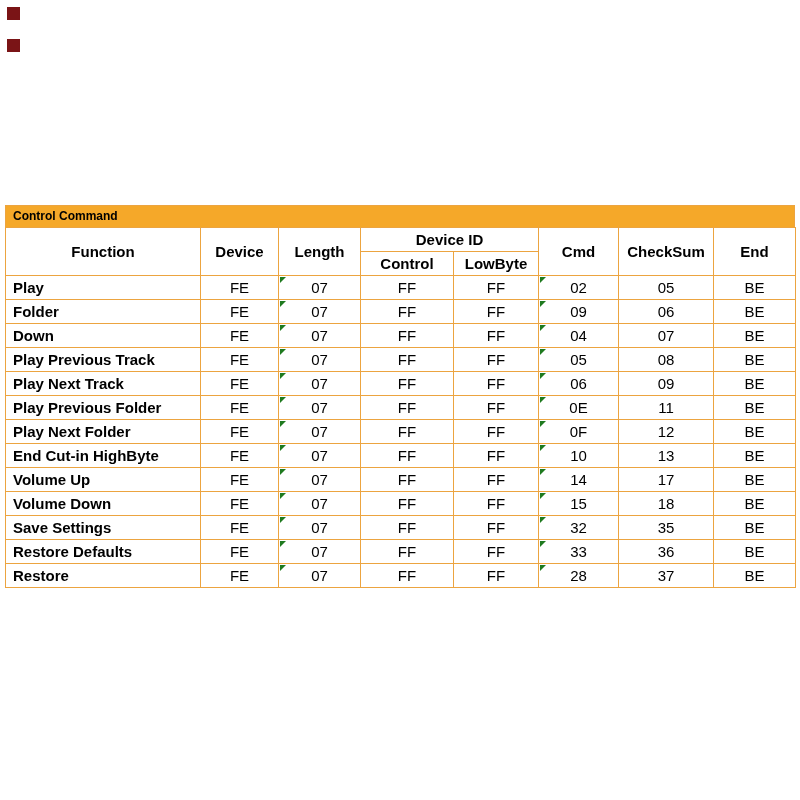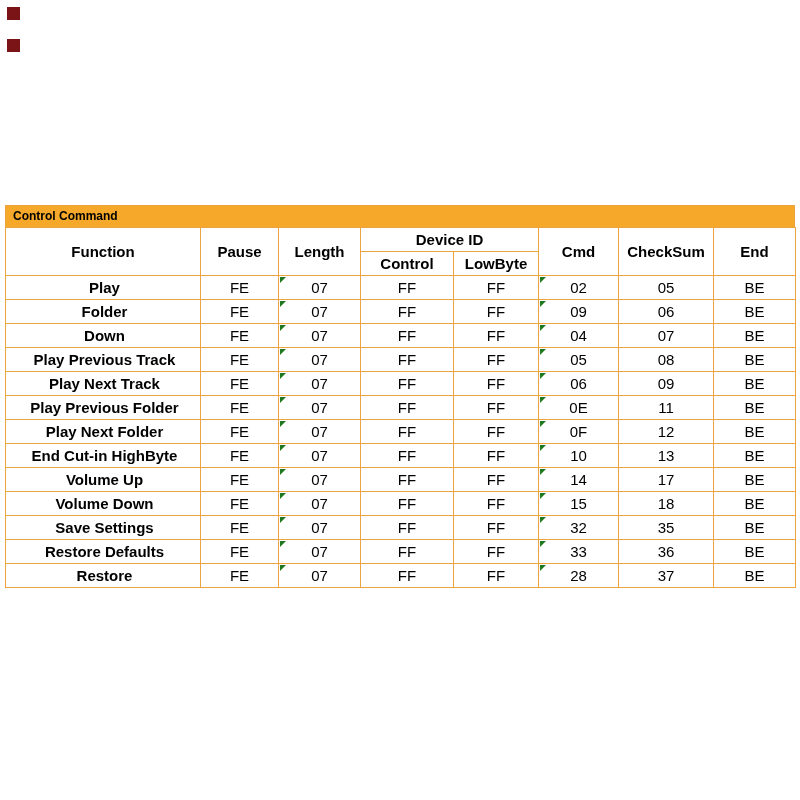--- a/index.html
+++ b/index.html
@@ -34,21 +34,21 @@
   th,td{
     border:1px solid var(--grid);
     background:#fff;
     text-align:center;
     padding:2px 4px;
     height:24px;
     position:relative;
     overflow:hidden;white-space:nowrap;
   }
   th{font-weight:bold;height:24px;}
-  td.fn{text-align:center;font-weight:bold;padding-left:7px;}
+  td.fn{text-align:left;font-weight:bold;padding-left:7px;}
   .flag::before{
     content:"";position:absolute;left:1px;top:1px;
     border-top:6px solid var(--flag);
     border-right:6px solid transparent;
     width:0;height:0;
   }
   col.c-function{width:195px;}
   col.c-start{width:78px;}
   col.c-length{width:82px;}
   col.c-high{width:93px;}
@@ -72,21 +72,21 @@
         <col class="c-length">
       <col class="c-high">
         <col class="c-low">
         <col class="c-cmd">
       <col class="c-checksum">
         <col class="c-end">
     </colgroup>
     <thead>
       <tr>
         <th rowspan="2">Function</th>
-        <th rowspan="2">Pause</th>
+        <th rowspan="2">Device</th>
         <th rowspan="2">Length</th>
         <th colspan="2">Device ID</th>
         <th rowspan="2">Cmd</th>
         <th rowspan="2">CheckSum</th>
         <th rowspan="2">End</th>
       </tr>
       <tr>
         <th>Control</th>
         <th>LowByte</th>
       </tr>

